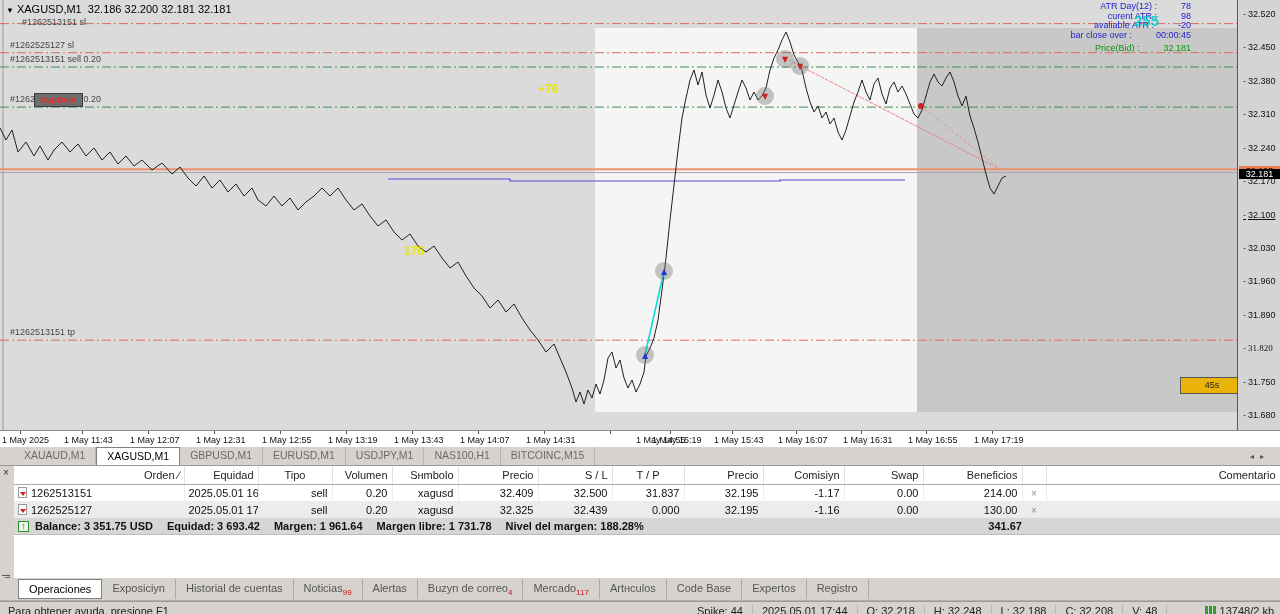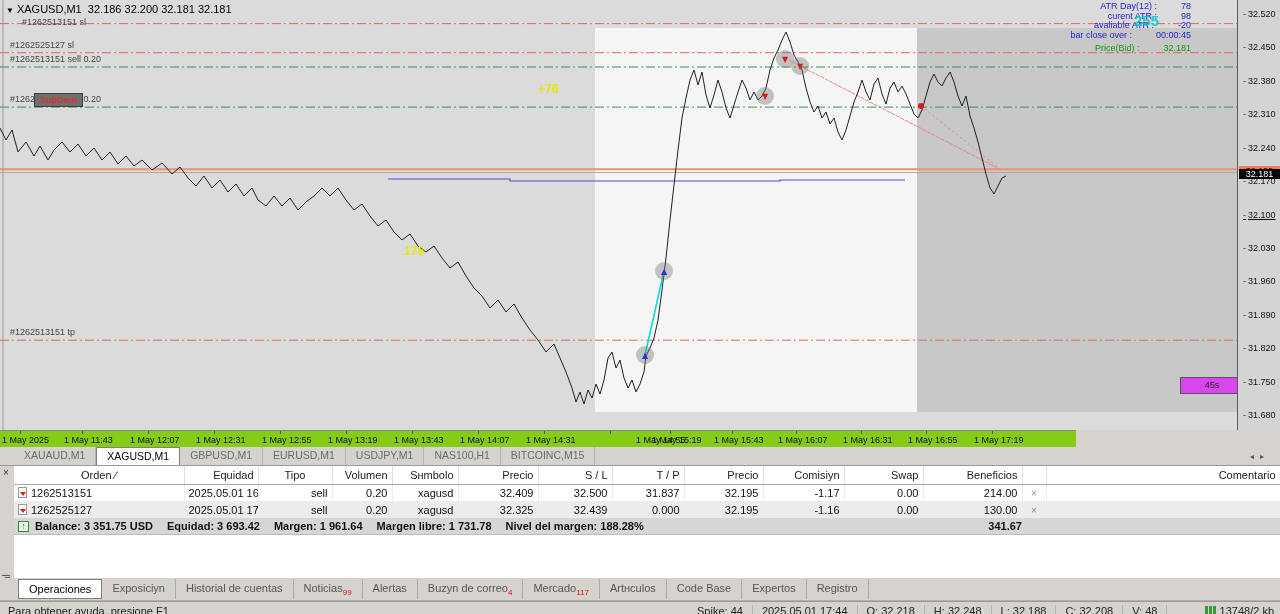--- a/index.html
+++ b/index.html
@@ -17,33 +17,33 @@
   #symbol-line { left:6px; top:3px; font-size:11px; color:#000; white-space:nowrap; }
   #symbol-line .tri { font-size:8px; margin-right:3px; }
   .order-label { position:absolute; font-size:9px; color:#444; white-space:nowrap; }
   .supdem-tip { position:absolute; background:#6f6f6f; border:1px solid #3c3c3c;
     color:#e03030; font-weight:bold; font-size:9px; padding:0 5px; line-height:12px; }
   #atr-panel { right:46px; top:2px; text-align:right; font-size:9px; line-height:9.5px; white-space:nowrap; }
   .atr-row span.lbl { margin-right:24px; }
   .atr-price { margin-top:4px; }
   #atr-overlay { right:78px; top:12px; font-size:15px; font-weight:bold; opacity:.85; }
   .anno { position:absolute; font-size:12px; font-weight:bold; }
-  #timer-box { width:64px; height:17px; background:#d946ef; border:1px solid #555;
+  #timer-box { width:64px; height:17px; background:#eab308; border:1px solid #555;
     font-size:9px; text-align:center; line-height:15px; color:#222; }
 
   
   #price-scale { left:1237px; top:0; width:43px; height:430px; background:#d4d4d4;
     border-left:1px solid #5a5a5a; font-size:9px; }
   .ptick { position:absolute; left:5px; white-space:nowrap; color:#111; }
   .ptick i { font-style:normal; color:#333; margin-right:2px; }
   .pbadge { position:absolute; left:1px; width:41px; font-size:9px; text-align:center;
     line-height:10px; padding:0 1px; }
 
   
-  #time-axis { left:0; top:430px; width:1076px; height:17px; background:#84cc16;
+  #time-axis { left:0; top:430px; width:1280px; height:17px; background:#ffffff;
     border-top:1px solid #8a8a8a; }
   .tlabel { position:absolute; top:4px; font-size:9px; color:#111; white-space:nowrap; }
   .ttick  { position:absolute; top:0; width:1px; height:3px; background:#555; }
 
   
   #chart-tabs { left:0; top:447px; width:1280px; height:19px; background:#d6d3ce;
     border-bottom:1px solid #9a9a9a; display:flex; align-items:flex-end; padding-left:14px; }
   .ctab { font-size:10.5px; color:#6a6a6a; padding:2px 10px 3px 10px; height:18px;
     border-right:1px solid #b5b5b5; cursor:default; white-space:nowrap; }
   .ctab.active { background:#ffffff; color:#000; border:1px solid #808080; border-bottom:none; }
@@ -159,21 +159,21 @@
     <div class="ptick" style="top: 9px;"><i>-</i>32.520</div>
     <div class="ptick" style="top: 42.43px;"><i>-</i>32.450</div>
     <div class="ptick" style="top: 75.86px;"><i>-</i>32.380</div>
     <div class="ptick" style="top: 109.29px;"><i>-</i>32.310</div>
     <div class="ptick" style="top: 142.72px;"><i>-</i>32.240</div>
     <div class="ptick" style="top: 176.15px;"><i>-</i>32.170</div>
     <div class="ptick" style="top: 209.58px; text-decoration: underline;"><i>-</i>32.100</div>
     <div class="ptick" style="top: 243.01px;"><i>-</i>32.030</div>
     <div class="ptick" style="top: 276.44px;"><i>-</i>31.960</div>
     <div class="ptick" style="top: 309.87px;"><i>-</i>31.890</div>
-    <div class="ptick" style="top: 343.3px;"><i>-</i>31.820</div>
+    <div class="ptick" style="top: 343.3px; font-family: Liberation Serif, serif;"><i>-</i>31.820</div>
     <div class="ptick" style="top: 376.73px;"><i>-</i>31.750</div>
     <div class="ptick" style="top: 410.16px;"><i>-</i>31.680</div>
     <div class="pbadge" style="top: 166.121px; background: rgb(239, 125, 82); color: rgb(42, 13, 0);">32.195</div>
     <div class="pbadge" style="top: 169.464px; background: rgb(0, 0, 0); color: rgb(255, 255, 255);">32.181</div>
   </div>
 
 <div id="time-axis" class="abs">
     <div class="ttick" style="left: 20px;"></div>
     <div class="tlabel" style="left: 2px;">1 May 2025</div>
     <div class="ttick" style="left: 82px;"></div>
@@ -236,28 +236,28 @@
         <col style="width: 72px;">
         <col style="width: 79px;">
         <col style="width: 81px;">
         <col style="width: 79px;">
         <col style="width: 99px;">
         <col style="width: 24px;">
         <col style="width: 234px;">
       </colgroup>
     <thead>
         <tr id="ops-head">
-          <th style="text-align: center; margin-top: 8px;">Orden ∕</th>
+          <th style="text-align: right; margin-top: 8px;">Orden ∕</th>
           <th style="text-align: right;">Equidad</th>
           <th style="">Tipo</th>
           <th style="text-align: right;">Volumen</th>
           <th style="text-align: right;">Sнmbolo</th>
           <th style="text-align: right;">Precio</th>
           <th style="text-align: right;">S / L</th>
-          <th style="text-align: right;">T / P</th>
+          <th style="">T / P</th>
           <th style="text-align: right;">Precio</th>
           <th style="text-align: right;">Comisiyn</th>
           <th style="text-align: right;">Swap</th>
           <th style="text-align: right;">Beneficios</th>
           <th style="text-align: center;"></th>
           <th style="text-align: right; margin-top: 44px;">Comentario</th>
         </tr>
       </thead>
     <tbody id="ops-body">
         <tr>

